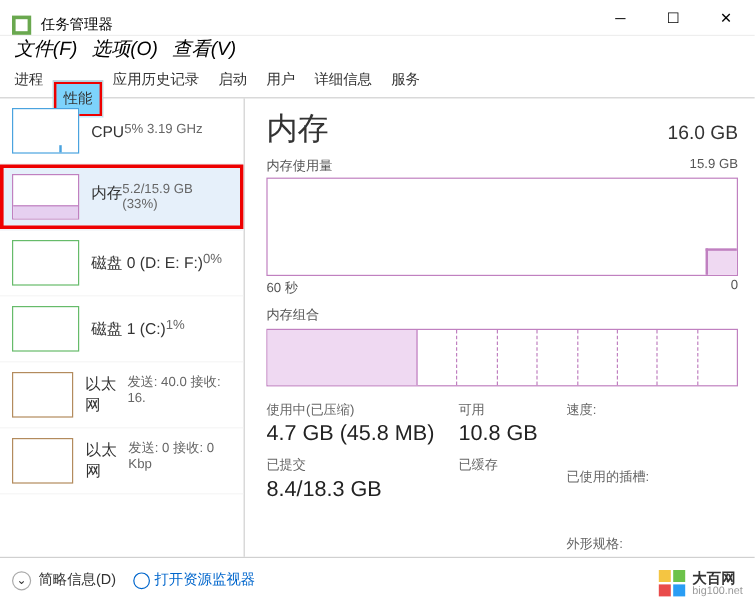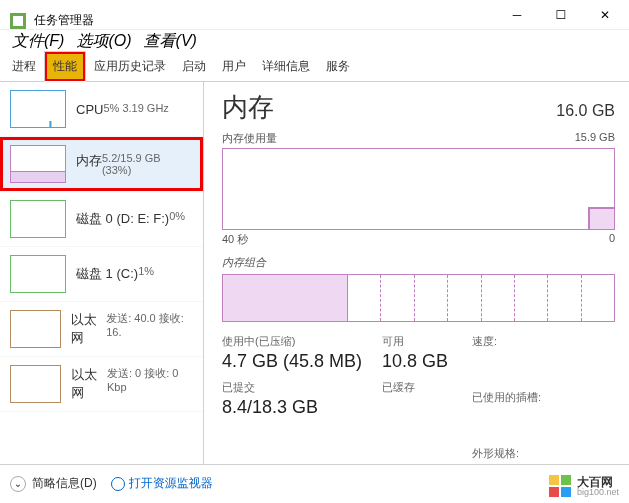--- a/index.html
+++ b/index.html
@@ -9,21 +9,21 @@
 .titlebar-icon { width: 16px; height: 16px; margin-right: 8px; background: #6aa84f; position: relative; }
 .titlebar-icon::after { content: ""; position: absolute; left: 3px; top: 3px; width: 10px; height: 10px; background: #fff; }
 .titlebar-title { font-size: 12px; color: #000; flex: 1; }
 .winbtn { width: 44px; height: 28px; display: flex; align-items: center; justify-content: center; font-size: 12px; color: #000; }
 
 .menubar { height: 22px; display: flex; align-items: center; padding: 0 6px; font-size: 16px; gap: 0; font-style: italic; }
 .menuitem { padding: 2px 6px; }
 
 .tabbar { height: 30px; display: flex; align-items: flex-end; padding: 0 4px; font-size: 12px; border-bottom: 1px solid #d0d0d0; }
 .tab { padding: 6px 8px; color: #333; }
-.tab.active { border: 1px solid #d0d0d0; border-bottom: 1px solid #fff; position: relative; top: 1px; background: #eab308; }
+.tab.active { border: 1px solid #d0d0d0; border-bottom: 1px solid #fff; position: relative; top: 17px; background: #7dd3fc; }
 .tab.hl { box-shadow: inset 0 0 0 2px #e00; }
 
 .body { display: flex; height: 382px; }
 .sidebar { width: 204px; border-right: 1px solid #d0d0d0; overflow: hidden; }
 .side-scroll { position: relative; }
 .side-item { display: flex; align-items: center; padding: 8px 10px; gap: 10px; border-bottom: 1px solid #f5f5f5; }
 .side-item.selected { background: #e6f0fa; }
 .side-item.hl { box-shadow: inset 0 0 0 3px #e00; }
 .thumb { width: 56px; height: 38px; border: 1px solid; background: #fff; position: relative; }
 .thumb.cpu { border-color: #4aa3df; }
@@ -41,21 +41,21 @@
 .main-title { font-size: 26px; color: #333; font-weight: 400; }
 .main-total { font-size: 16px; color: #333; }
 .chart-label-row { display: flex; justify-content: space-between; font-size: 11px; margin-top: 2px; }
 .chart1 { height: 82px; border: 1px solid #c080c0; position: relative; margin-top: 2px; background: #fff; }
 .chart1-fill { position: absolute; right: 0; bottom: 0; width: 26px; height: 22px; background: #efd9f2; border-top: 2px solid #c080c0; border-left: 2px solid #c080c0; }
 .chart1-xaxis { display: flex; justify-content: space-between; font-size: 11px; margin-top: 2px; }
 .chart2 { height: 48px; border: 1px solid #c080c0; margin-top: 4px; display: flex; }
 .chart2-used { width: 32%; background: #efd9f2; border-right: 1px solid #c080c0; }
 .chart2-rest { flex: 1; display: flex; }
 .chart2-sep { border-right: 1px dashed #c080c0; flex: 1; }
-.chart2-label { font-size: 11px; margin-top: 8px; font-style: italic; }
+.chart2-label { font-size: 11px; margin-top: 8px; }
 
 .stats { display: flex; margin-top: 12px; gap: 0; }
 .stats-col { display: flex; flex-direction: column; gap: 2px; }
 .stats-col.c1 { width: 160px; }
 .stats-col.c2 { width: 90px; }
 .stats-col.c3 { flex: 1; gap: 41px; }
 .stat-label { font-size: 11px; color: #666; }
 .stat-value { font-size: 18px; color: #222; margin-bottom: 6px; }
 .stat-small { font-size: 11px; color: #666; }
 
@@ -154,21 +154,21 @@
       <span class="main-total">16.0 GB</span>
     </div>
     <div class="chart-label-row">
       <span>内存使用量</span>
       <span>15.9 GB</span>
     </div>
     <div class="chart1">
       <div class="chart1-fill"></div>
     </div>
     <div class="chart1-xaxis">
-      <span>40 秒</span>
+      <span>60 秒</span>
       <span>0</span>
     </div>
     <div class="chart2-label">内存组合</div>
     <div class="chart2">
       <div class="chart2-used"></div>
       <div class="chart2-rest">
         <div class="chart2-sep"></div>
           <div class="chart2-sep"></div>
           <div class="chart2-sep"></div>
           <div class="chart2-sep"></div>

